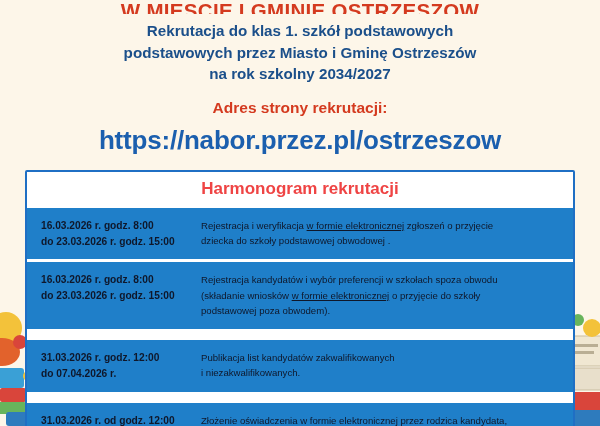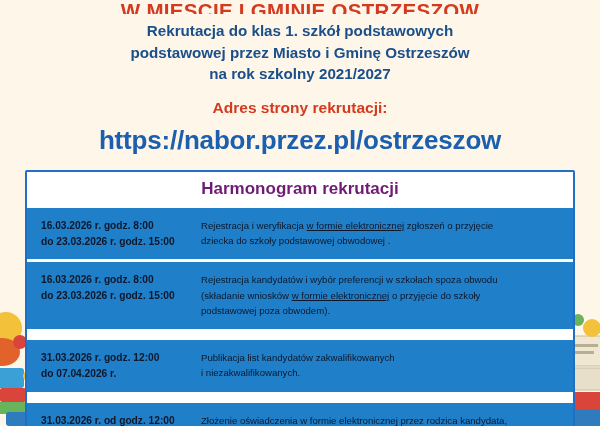--- a/index.html
+++ b/index.html
@@ -76,21 +76,21 @@
   
   .schedule {
     margin: 14px 25px 0 25px;
     border: 2px solid #1f6fc4;
     border-radius: 2px;
     background: #ffffff;
     overflow: hidden;
   }
   .schedule-head {
     background: #ffffff;
-    color: #701a75;
+    color: #ef4444;
     font-weight: bold;
     font-size: 17px;
     text-align: center;
     padding: 7px 0 9px 0;
   }
   .rows { }
   .row {
     display: flex;
     align-items: stretch;
     background: #1f7fc9;
@@ -149,22 +149,22 @@
   </svg>
 </div>
 
 <div class="page">
 
   <div class="header">
     <div class="title-main">W MIESCIE I GMINIE OSTRZESZOW</div>
 
     <div class="subtitle">
       <div>Rekrutacja do klas 1. szkół podstawowych</div>
-      <div>podstawowej przez Miasto i Gminę Ostrzeszów</div>
-      <div>na rok szkolny 2021/2027</div>
+      <div>podstawowych przez Miasto i Gminę Ostrzeszów</div>
+      <div>na rok szkolny 2034/2027</div>
     </div>
 
     <div class="addr-label">Adres strony rekrutacji:</div>
     <div class="addr-url">https://nabor.przez.pl/ostrzeszow</div>
   </div>
 
   <div class="schedule">
     <div class="schedule-head">Harmonogram rekrutacji</div>
 
     <div class="rows">

